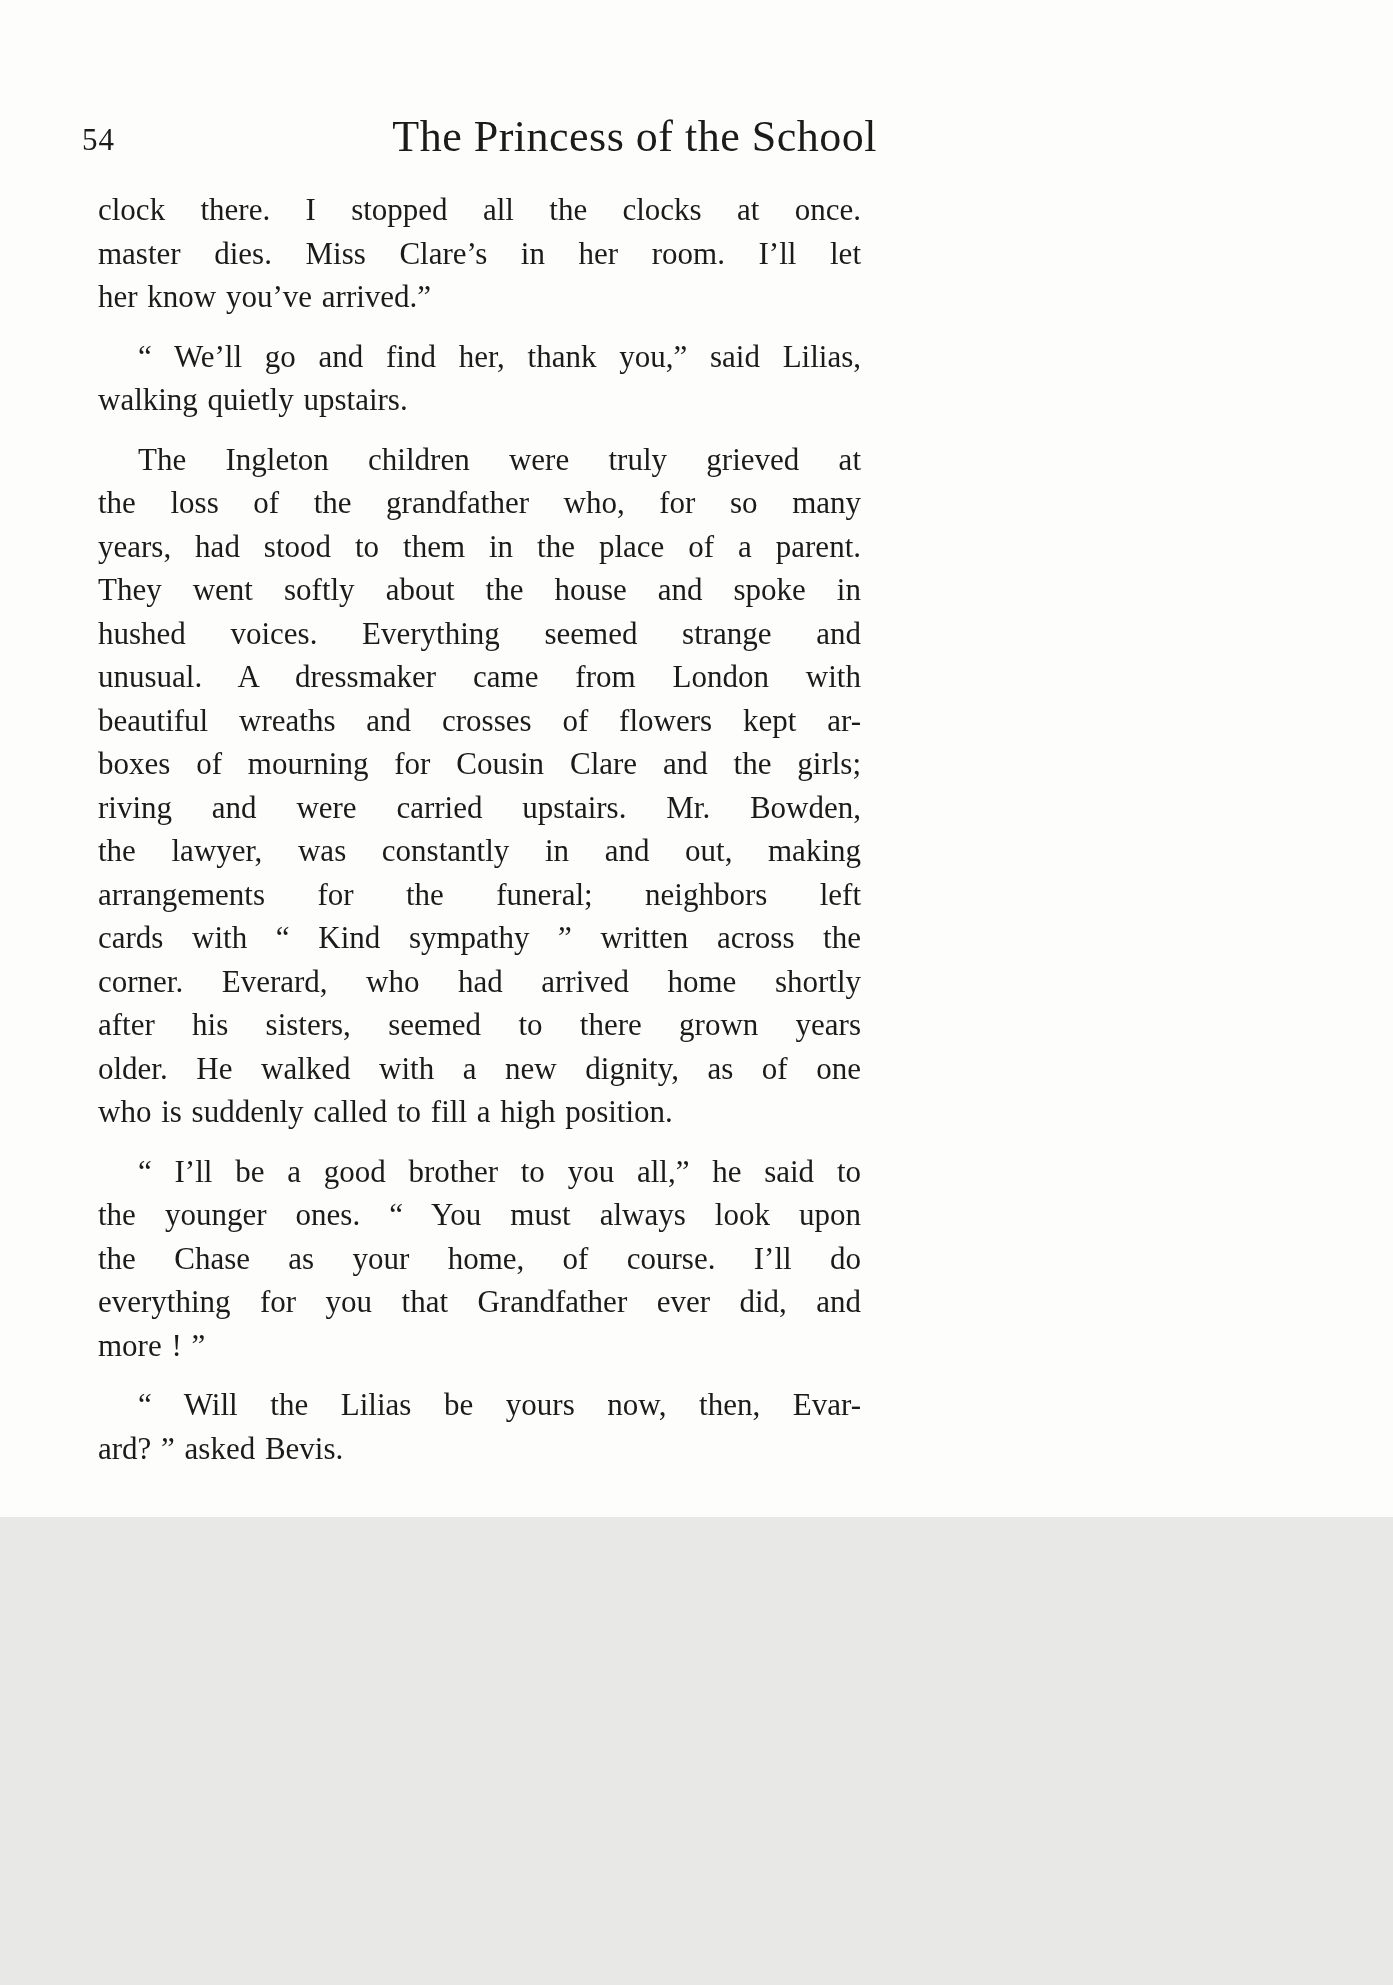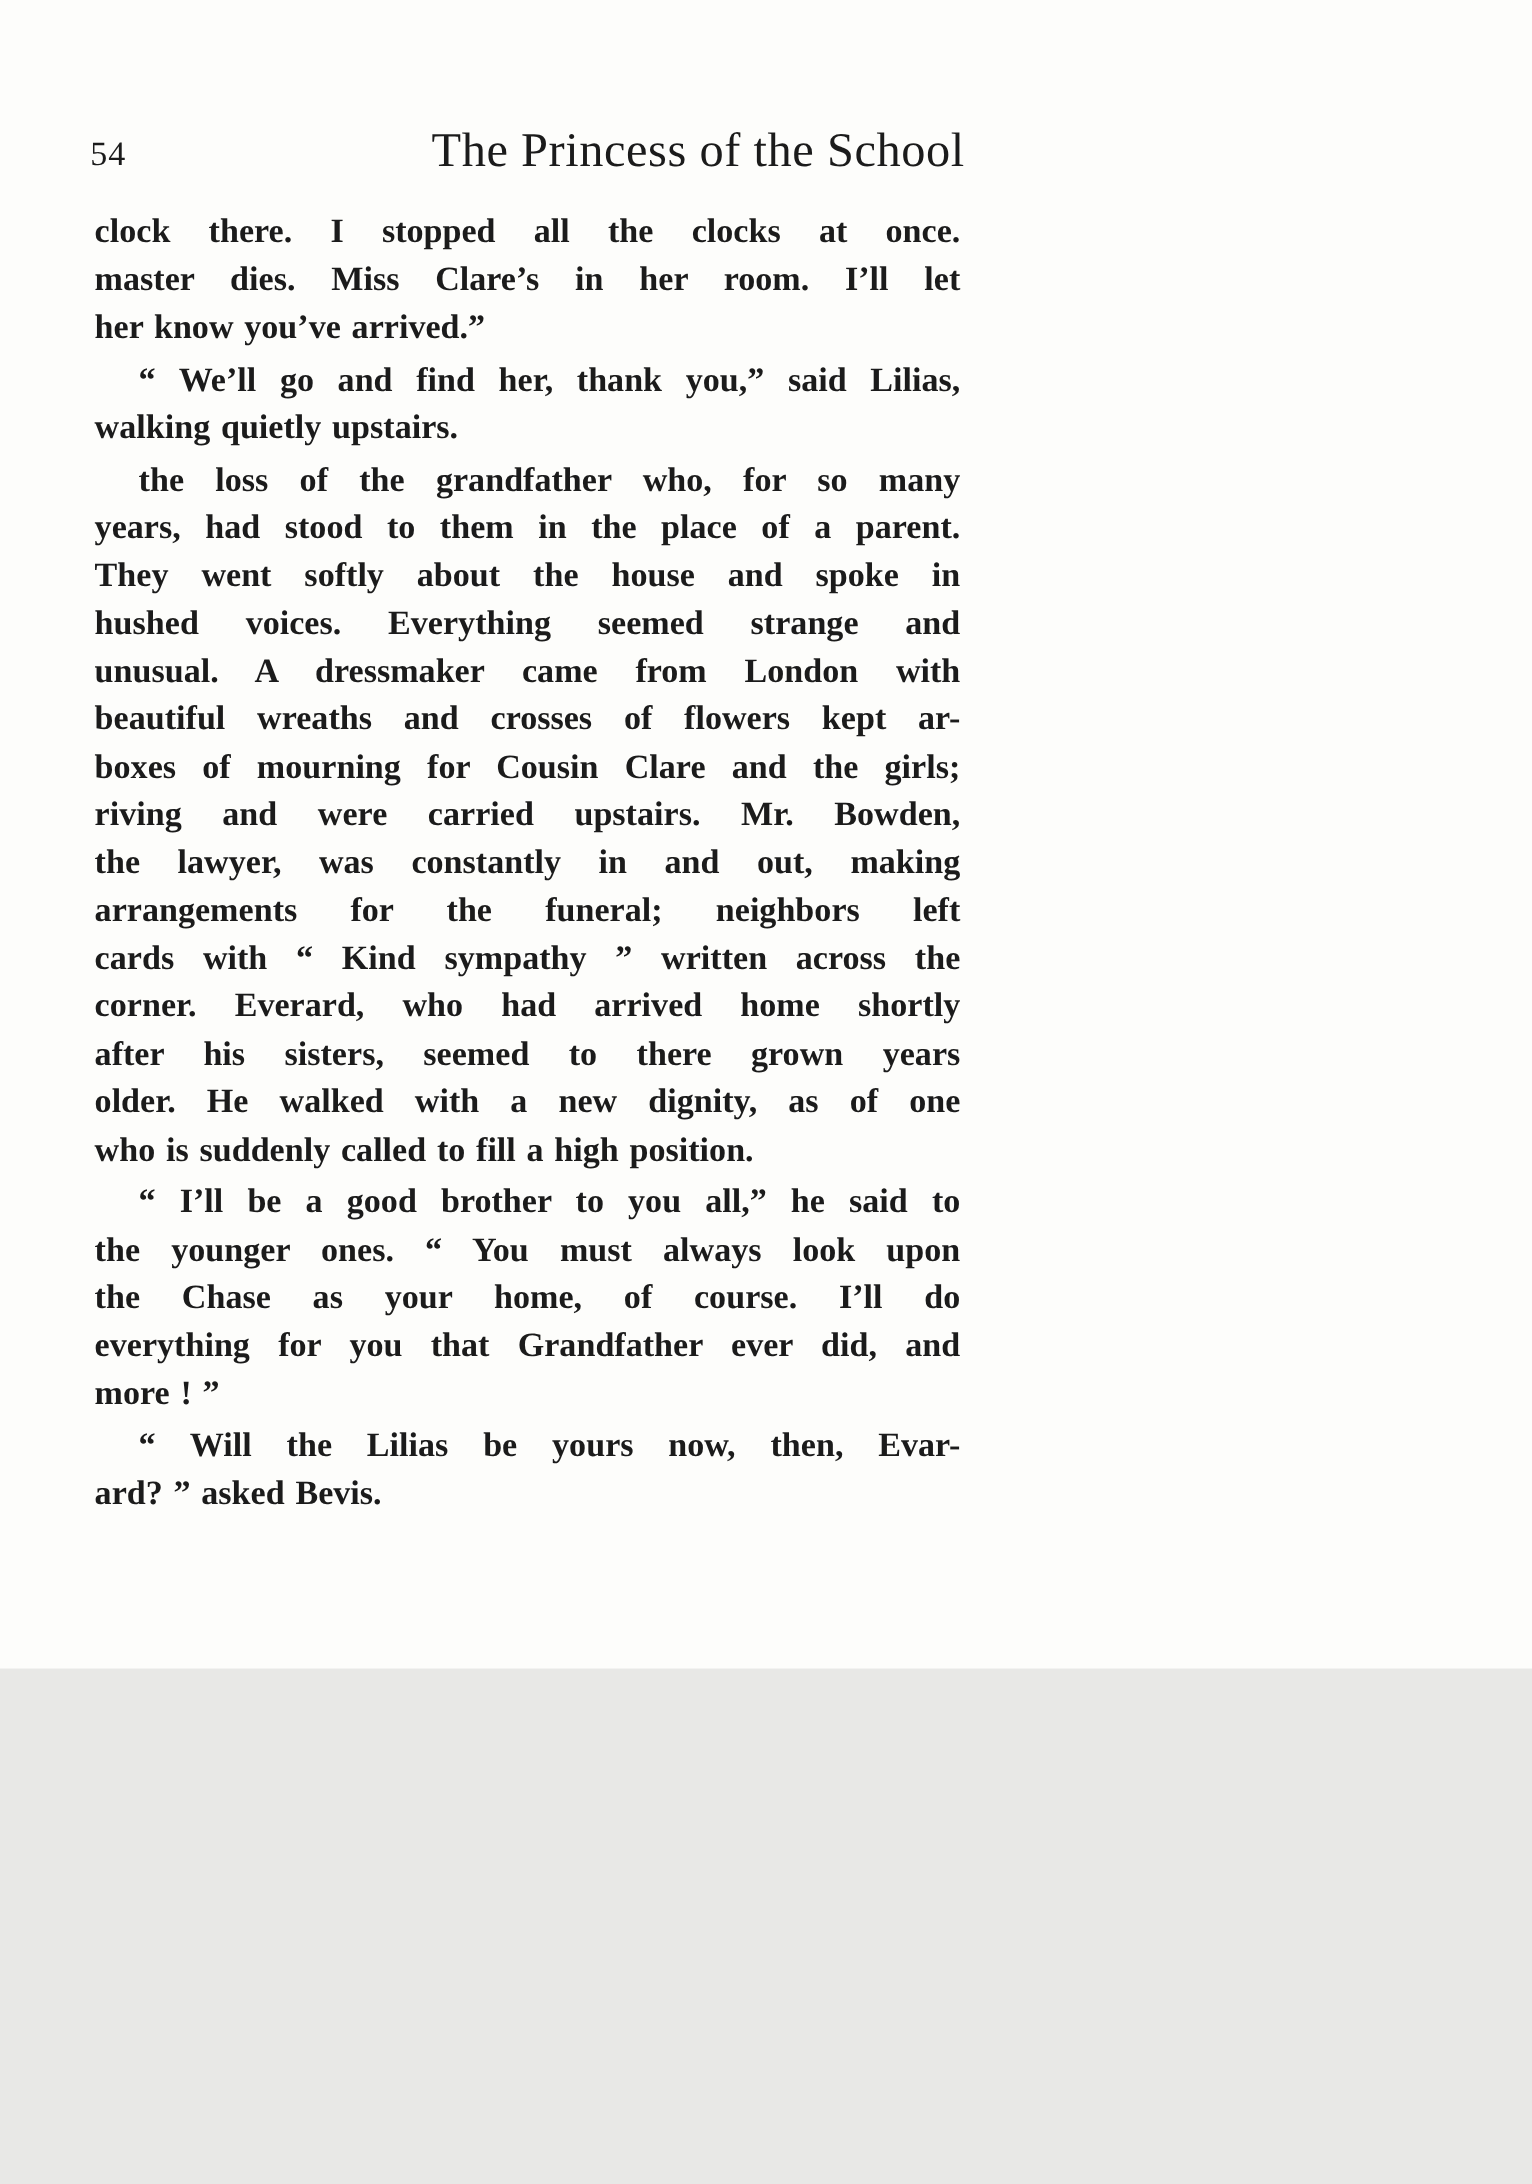--- a/index.html
+++ b/index.html
@@ -43,22 +43,21 @@
     text-align: right;
     font-size: 44px;
     letter-spacing: 0.5px;
     white-space: nowrap;
   }
   .body-text {
     font-size: 31px;
     line-height: 43.5px;
   }
   .paragraph {
-    margin: 4px;
-    font-weight: bold;
+    margin: 16px;
   }
   .line {
     text-align: justify;
     text-align-last: justify;
     word-spacing: 2px;
   }
   .line.last {
     text-align-last: left;
   }
   .paragraph.indent .line:first-child {
@@ -78,20 +77,21 @@
         <div class="paragraph">
           <div class="line">clock there.  I stopped all the clocks at once.</div>
           <div class="line">master dies.  Miss Clare’s in her room.  I’ll let</div>
           <div class="line last">her know you’ve arrived.”</div>
         </div>
         <div class="paragraph indent">
           <div class="line">“ We’ll go and find her, thank you,” said Lilias,</div>
           <div class="line last">walking quietly upstairs.</div>
         </div>
         <div class="paragraph indent">
+          <div class="line">The Ingleton children were truly grieved at</div>
           <div class="line">the loss of the grandfather who, for so many</div>
           <div class="line">years, had stood to them in the place of a parent.</div>
           <div class="line">They went softly about the house and spoke in</div>
           <div class="line">hushed voices.  Everything seemed strange and</div>
           <div class="line">unusual.  A dressmaker came from London with</div>
           <div class="line">beautiful wreaths and crosses of flowers kept ar-</div>
           <div class="line">boxes of mourning for Cousin Clare and the girls;</div>
           <div class="line">riving and were carried upstairs.  Mr. Bowden,</div>
           <div class="line">the lawyer, was constantly in and out, making</div>
           <div class="line">arrangements for the funeral; neighbors left</div>

